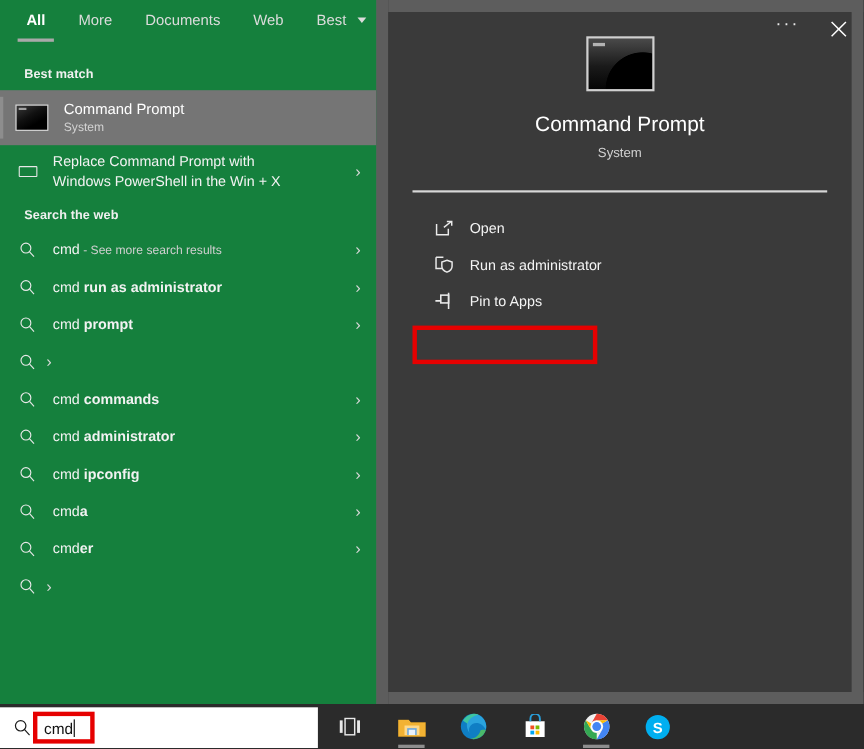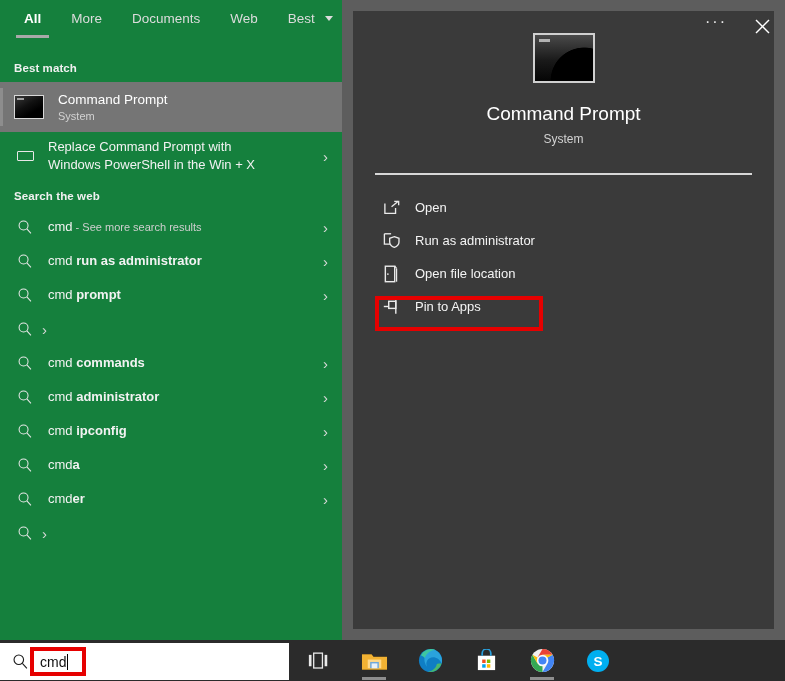--- a/index.html
+++ b/index.html
@@ -81,21 +81,21 @@
   .results {
     flex: 1;
     overflow: hidden;
     position: relative;
   }
 
   .section-head {
     font-size: 11.5px;
     font-weight: bold;
     color: #f0f0f0;
-    padding: 10px 0 8px 14px;
+    padding: 10px 0 8px 22px;
     letter-spacing: .1px;
   }
 
   
   .bestmatch {
     position: relative;
     display: flex;
     align-items: center;
     height: 50px;
     padding-left: 14px;
@@ -240,21 +240,21 @@
     background: #d7d7d7;
     margin: 27px 22px 0 22px;
   }
 
   .actions { padding: 16px 0 0 0; }
 
   .action {
     display: flex;
     align-items: center;
     height: 33px;
-    padding-left: 30px;
+    padding-left: 42px;
     position: relative;
     cursor: default;
   }
   .action .act-icon {
     width: 24px;
     display: flex;
     align-items: center;
     justify-content: flex-start;
     color: #eaeaea;
     flex-shrink: 0;
@@ -557,31 +557,20 @@
                 <svg width="18" height="17" viewBox="0 0 20 19">
                   <path d="M1.5 2 L1.5 13.5 L8 13.5" fill="none" stroke="#eaeaea" stroke-width="1.5"></path>
                   <line x1="1.5" y1="2" x2="9" y2="2" stroke="#eaeaea" stroke-width="1.5"></line>
                   <path d="M12.6 5.2 L17.8 7 L17.8 11.2 C17.8 14 15.4 16.2 12.6 17.2 C9.8 16.2 7.4 14 7.4 11.2 L7.4 7 Z" fill="none" stroke="#eaeaea" stroke-width="1.5"></path>
                 </svg>
               </div>
               <div class="act-label">Run as administrator</div>
             </div>
             <div class="action">
               <div class="act-icon">
-                <svg width="15" height="18" viewBox="0 0 16 19">
-                  <rect x="2.5" y="1.2" width="10" height="16.5" fill="none" stroke="#eaeaea" stroke-width="1.5"></rect>
-                  <line x1="12.5" y1="1.2" x2="14.5" y2="3.6" stroke="#eaeaea" stroke-width="1.3"></line>
-                  <line x1="14.5" y1="3.6" x2="14.5" y2="17.7" stroke="#eaeaea" stroke-width="1.3"></line>
-                  <circle cx="5.2" cy="9.6" r="0.9" fill="#eaeaea"></circle>
-                </svg>
-              </div>
-              <div class="act-label">Open file location</div>
-            </div>
-            <div class="action">
-              <div class="act-icon">
                 <svg width="19" height="17" viewBox="0 0 20 18">
                   <line x1="0.8" y1="9" x2="6" y2="9" stroke="#eaeaea" stroke-width="1.5"></line>
                   <rect x="6" y="3.5" width="7.5" height="7.5" fill="none" stroke="#eaeaea" stroke-width="1.5"></rect>
                   <line x1="13.5" y1="1.2" x2="13.5" y2="16.8" stroke="#eaeaea" stroke-width="1.5"></line>
                 </svg>
               </div>
               <div class="act-label">Pin to Apps</div>
             </div>
           </div>
 

